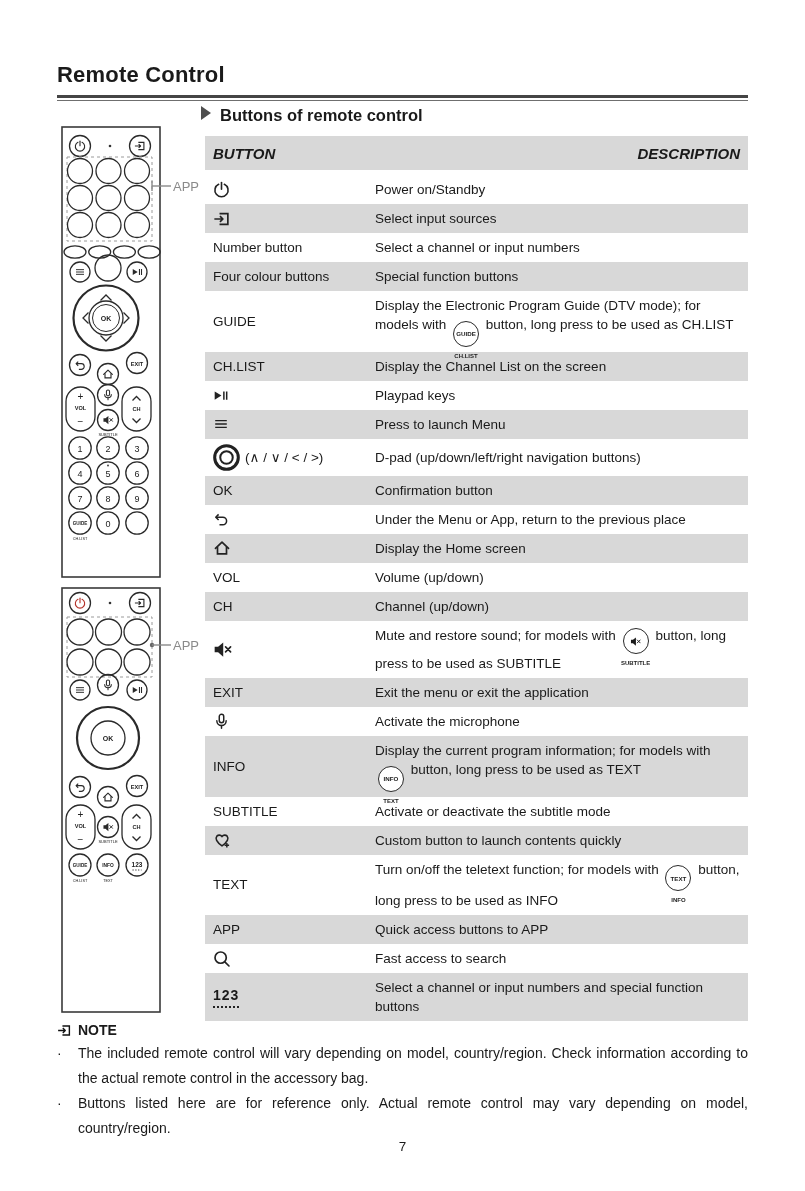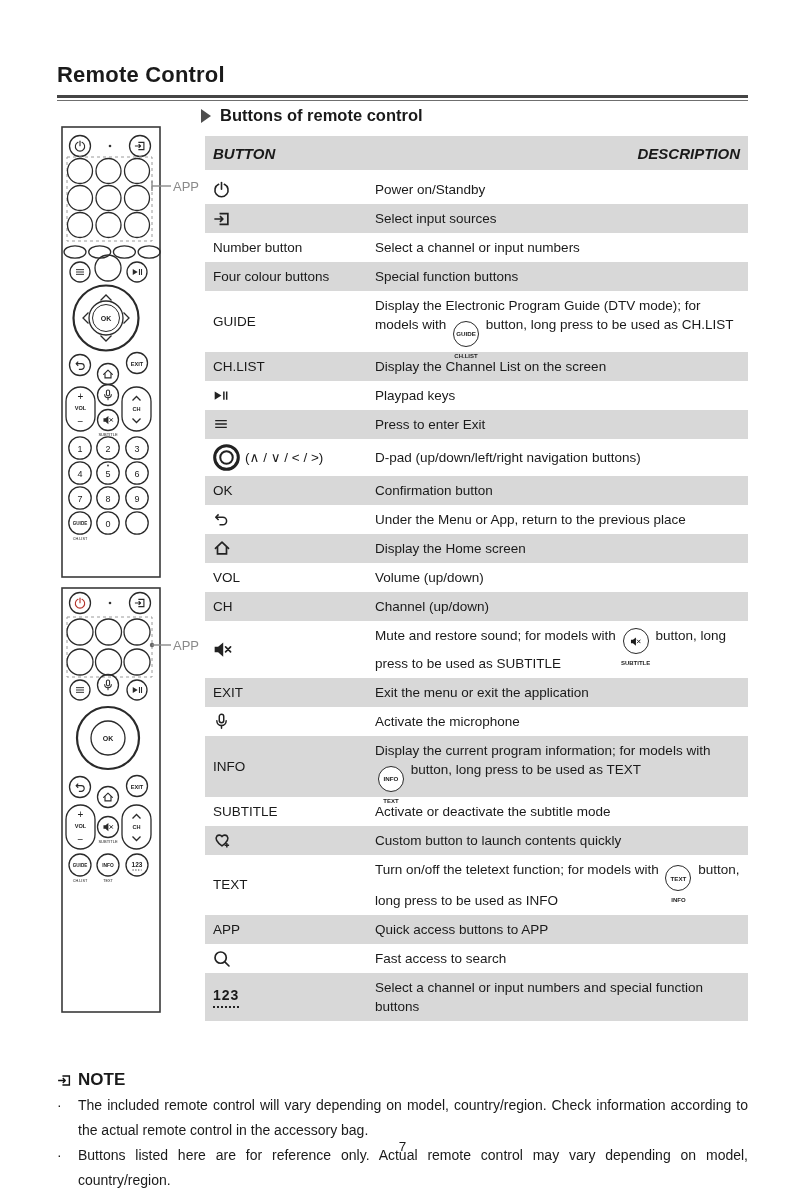--- a/index.html
+++ b/index.html
@@ -3,21 +3,21 @@
 <meta charset="utf-8">
 <style>
   html,body{margin:0;padding:0;background:#fff;}
   .page{position:relative;width:805px;height:1191px;background:#fff;overflow:hidden;
         font-family:"Liberation Sans",sans-serif;color:#1a1a1a;}
   .title{position:absolute;left:57px;top:62px;margin:0;font-size:22px;font-weight:bold;letter-spacing:.2px;}
   .rule{position:absolute;left:57px;width:691px;}
   .rule1{top:95px;height:2.5px;background:#454545;}
   .rule2{top:100px;height:1.2px;background:#6f6f6f;}
 
-  .section-heading{position:absolute;left:201px;top:106px;display:flex;align-items:center;gap:9px;}
+  .section-heading{position:absolute;left:201px;top:106px;display:flex;align-items:flex-start;gap:9px;}
   .tri{width:0;height:0;border-left:10px solid #4e4e4e;border-top:7px solid transparent;border-bottom:7px solid transparent;}
   .section-heading .sh-label{font-size:16.5px;font-weight:bold;}
 
   .btable{position:absolute;left:205px;top:136px;width:543px;font-size:13.5px;line-height:19px;}
   .trow{display:flex;align-items:center;}
   .trow.shaded{background:var(--shade,#d8d8d8);}
   .thead{background:var(--shade,#d8d8d8);height:34px;margin-bottom:5px;font-weight:bold;font-style:italic;font-size:15px;gap:28px;}
   .col-btn{width:170px;box-sizing:border-box;padding:5px 4px 5px 8px;flex-shrink:0;display:flex;align-items:center;gap:5px;}
   .col-desc{flex:1;box-sizing:border-box;padding:5px 8px 5px 0;}
   .thead .col-desc{padding-left:0;text-align:right;}
@@ -41,21 +41,21 @@
   .remote .k2{fill:none;stroke:#2a2a2a;stroke-width:2.2;}
   .remote .thin{fill:none;stroke:#2a2a2a;stroke-width:1;}
   .remote .dash{fill:none;stroke:#9a9a9a;stroke-width:1;stroke-dasharray:3 3;}
   .remote .ptr{stroke:#8a8a8a;stroke-width:1.4;}
   .remote text{fill:#222;font-family:"Liberation Sans",sans-serif;}
   .remote .applbl{fill:#8a8a8a;font-size:13px;}
   .remote use{color:#2a2a2a;}
   .remote use.red{color:#b5342c;}
 
   .note{position:absolute;left:57px;top:1022px;width:691px;font-size:14px;}
-  .note-head{display:flex;align-items:center;gap:6px;font-weight:bold;font-size:17px;margin-bottom:3px;margin-top:48px;}
+  .note-head{display:flex;align-items:center;gap:6px;font-weight:bold;font-size:14px;margin-bottom:3px;}
   .note-icon{display:inline-flex;color:#111;}
   .note-item{display:flex;line-height:25px;}
   .note-item .dot{width:21px;flex-shrink:0;}
   .note-item .txt{flex:1;text-align:justify;}
   .pagenum{position:absolute;left:57px;top:1139px;width:691px;text-align:center;font-size:13.5px;}
 </style>
 </head>
 <body style="--shade: #d8d8d8;">
 
 <svg style="position:absolute;width:0;height:0" aria-hidden="true">
@@ -327,21 +327,21 @@
           <div class="col-desc">Playpad keys</div>
         </div>
         <div class="trow shaded">
           <div class="col-btn">
             <span class="ticon-wrap">
               <svg class="ticon" width="16" height="16" viewBox="0 0 16 16">
                 <use href="#g-menu"></use>
               </svg>
             </span>
           </div>
-          <div class="col-desc">Press to enter Exit</div>
+          <div class="col-desc">Press to launch Menu</div>
         </div>
         <div class="trow">
           <div class="col-btn">
             <span class="ticon-wrap">
               <svg class="ticon" width="27" height="27" viewBox="0 0 16 16">
                 <use href="#g-dpad"></use>
               </svg>
             </span>
             <span class="bextra">(∧ / ∨ / &lt; / &gt;)</span>
           </div>

